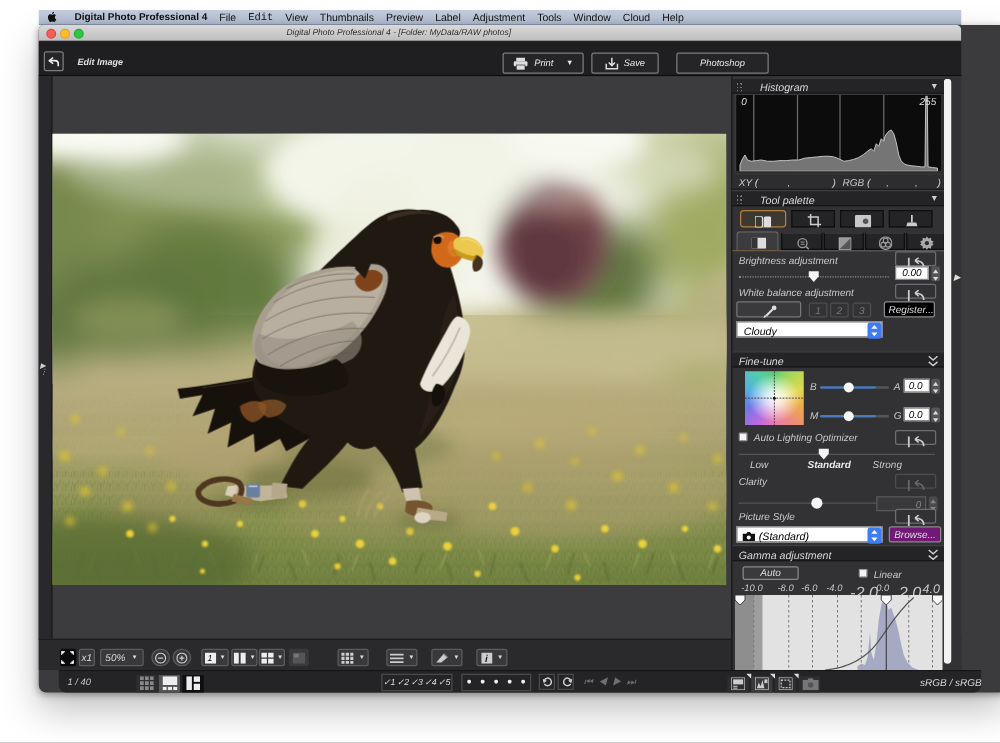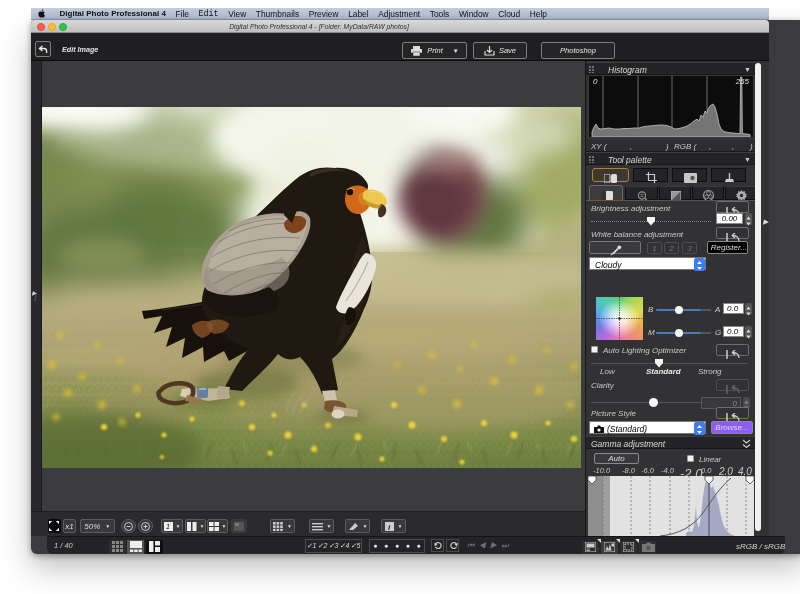--- a/index.html
+++ b/index.html
@@ -618,20 +618,26 @@
     <div class="abs dimbtn" style="left:96px;top:181px;width:15px;height:12px;">3</div>
     <div class="abs" style="left:121px;top:180px;width:41px;height:13px;border:1px solid #8a8a8c;border-radius:2px;background:#000000;color:#ddd;font-size:8px;text-align:right;line-height:12px;">Register...</div>
     <div class="abs" style="left:3px;top:196px;width:117px;height:13px;background:#fff;border:1px solid #777;">
       <span style="position:absolute;left:5px;top:2px;font-size:8.5px;color:#000;">Cloudy</span>
       <span style="position:absolute;right:0;top:0;width:11px;height:13px;background:#3f7bf4;border-radius:2px;"><svg width="11" height="13" viewBox="0 0 11 13">
             <path d="M5.5 2 L8 5 H3 Z" fill="#fff"></path>
             <path d="M5.5 11 L8 8 H3 Z" fill="#fff"></path>
           </svg></span>
     </div>
 
+    <div class="phead" style="top:220px;">
+        <span class="lbl" style="left:5px;">Fine-tune</span>
+        <svg width="9" height="10" viewBox="0 0 9 10" style="position:absolute;right:5px;top:2px;">
+          <path d="M1 1 L4.5 4 L8 1 M1 5.5 L4.5 8.5 L8 5.5" fill="none" stroke="#ccc" stroke-width="1.2"></path>
+        </svg>
+      </div>
     <div class="abs" id="colorbox" style="left:10px;top:236px;width:47px;height:43px;"></div>
     <svg class="abs" style="left:10px;top:236px;" width="47" height="43" viewBox="0 0 47 43">
         <line x1="23.5" y1="0" x2="23.5" y2="43" stroke="#333" stroke-width=".7" stroke-dasharray="1.5,1"></line>
         <line x1="0" y1="21.5" x2="47" y2="21.5" stroke="#333" stroke-width=".7" stroke-dasharray="1.5,1"></line>
         <circle cx="23.5" cy="21.5" r="1.2" fill="#111"></circle>
       </svg>
     <div class="lab" style="left:62px;top:244px;">B</div>
     <div class="abs" style="left:70px;top:248px;width:45px;height:2px;background:#4a7ab8;border-radius:1px;"></div>
     <div class="abs" style="left:115px;top:248px;width:10px;height:2px;background:#555;"></div>
     <div class="abs" style="left:89px;top:244.5px;width:8px;height:8px;border-radius:50%;background:#f6f6f6;"></div>
@@ -685,38 +691,38 @@
       <svg width="10" height="8" viewBox="0 0 10 8" style="position:absolute;left:4px;top:2.5px;">
           <path d="M0 2 H3 L4 0.5 H6 L7 2 H10 V8 H0 Z" fill="#111"></path>
           <circle cx="5" cy="5" r="1.6" fill="#fff"></circle>
         </svg>
       <span style="position:absolute;left:17px;top:2px;font-size:8.5px;color:#000;">(Standard)</span>
       <span style="position:absolute;right:0;top:0;width:11px;height:13px;background:#3f7bf4;border-radius:2px;"><svg width="11" height="13" viewBox="0 0 11 13">
             <path d="M5.5 2 L8 5 H3 Z" fill="#fff"></path>
             <path d="M5.5 11 L8 8 H3 Z" fill="#fff"></path>
           </svg></span>
     </div>
-    <div class="abs" style="left:125px;top:360px;width:42px;height:13px;border:1px solid #8a8a8c;border-radius:2px;background:#8b5cf6;color:#ddd;font-size:8px;text-align:center;line-height:12px;">Browse...</div>
+    <div class="abs" style="left:125px;top:360px;width:42px;height:13px;border:1px solid #8a8a8c;border-radius:2px;background:#701a75;color:#ddd;font-size:8px;text-align:center;line-height:12px;">Browse...</div>
 
     <div class="phead" style="top:375px;">
         <span class="lbl" style="left:5px;">Gamma adjustment</span>
         <svg width="9" height="10" viewBox="0 0 9 10" style="position:absolute;right:5px;top:2px;">
           <path d="M1 1 L4.5 4 L8 1 M1 5.5 L4.5 8.5 L8 5.5" fill="none" stroke="#ccc" stroke-width="1.2"></path>
         </svg>
       </div>
     <div class="abs" style="left:8px;top:392px;width:45px;height:11px;border:1px solid #8a8a8c;border-radius:2px;background:#3a3a3c;color:#ddd;font-size:8px;text-align:center;line-height:10px;">Auto</div>
     <div class="chk" style="left:101px;top:394px;"></div>
     <div class="lab" style="left:113px;top:394px;">Linear</div>
     <div class="lab" style="left:7px;top:405px;font-size:7.5px;">-10.0</div>
     <div class="lab" style="left:36px;top:405px;font-size:7.5px;">-8.0</div>
     <div class="lab" style="left:55px;top:405px;font-size:7.5px;">-6.0</div>
     <div class="lab" style="left:75px;top:405px;font-size:7.5px;">-4.0</div>
     <div class="lab" style="left:94px;top:405px;font-size:13px;">-2.0</div>
     <div class="lab" style="left:115px;top:405px;font-size:7.5px;">0.0</div>
-    <div class="lab" style="left:133px;top:405px;font-size:10px;">2.0</div>
+    <div class="lab" style="left:133px;top:405px;font-size:13px;">2.0</div>
     <div class="lab" style="left:152px;top:405px;font-size:10px;">4.0</div>
     <div class="abs" style="left:2px;top:415px;width:166px;height:60px;background:#e2e2e2;">
       <svg width="166" height="60" viewBox="0 0 166 60">
         <rect x="0" y="0" width="22" height="60" fill="#9e9e9e"></rect>
         <rect x="0" y="0" width="15" height="60" fill="#8e8e8e"></rect>
         <g stroke="#777" stroke-dasharray="2,2" stroke-width=".8">
           <line x1="15" y1="0" x2="15" y2="60"></line>
             <line x1="43" y1="0" x2="43" y2="60"></line>
             <line x1="62" y1="0" x2="62" y2="60"></line>
             <line x1="82" y1="0" x2="82" y2="60"></line>

